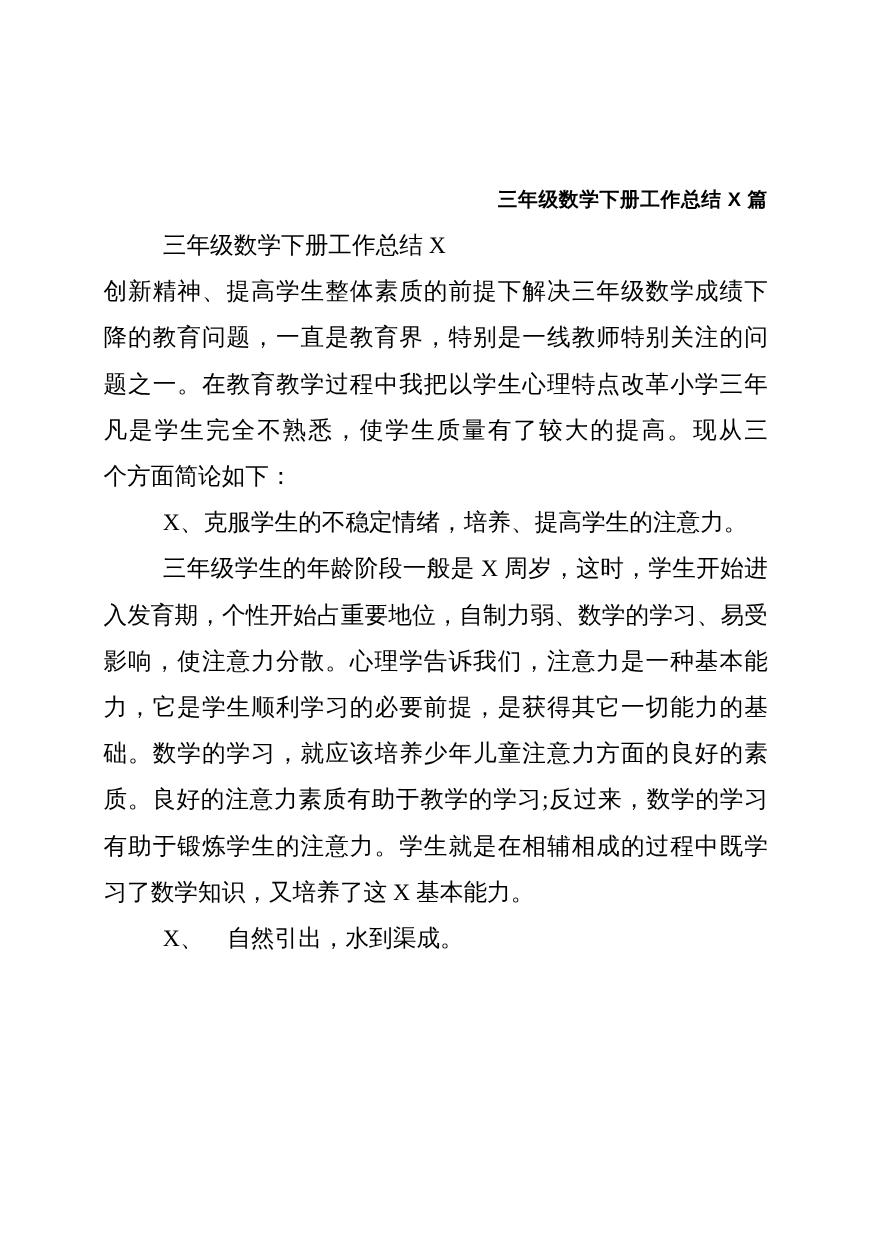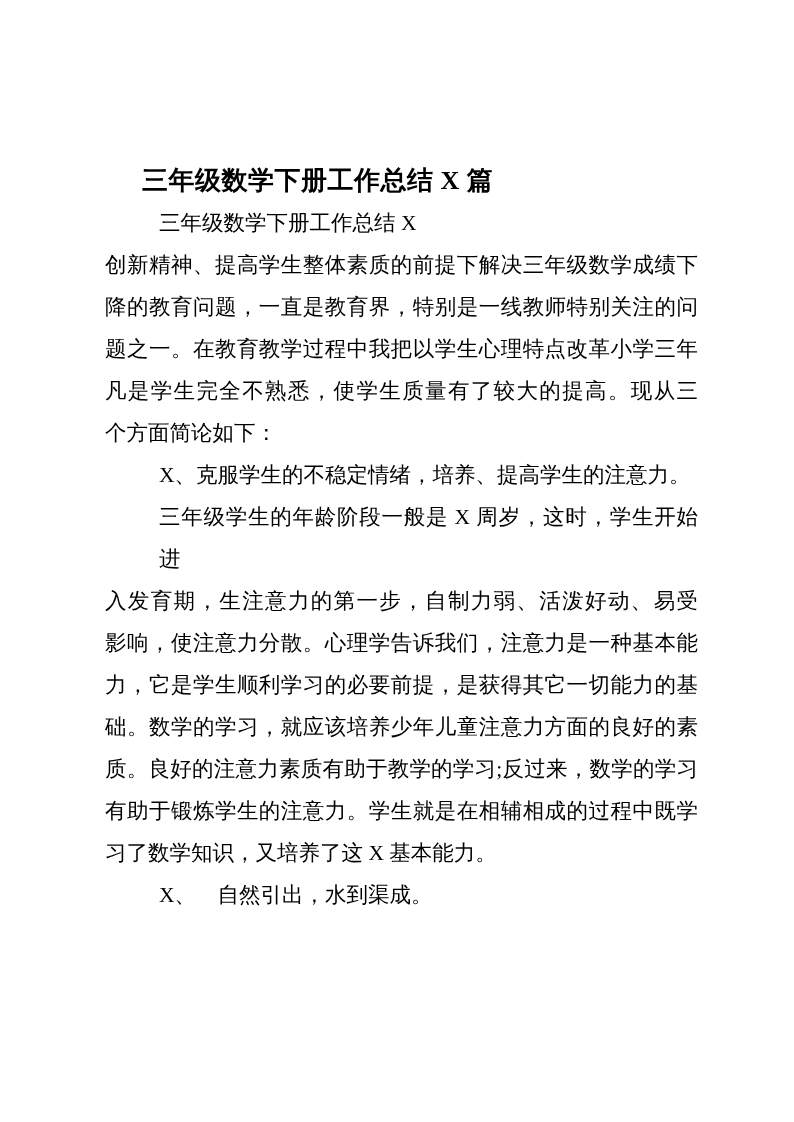--- a/index.html
+++ b/index.html
@@ -16,39 +16,38 @@
     color: #000000;
     font-family: "Liberation Serif", "DejaVu Serif", serif;
   }
   .content {
     position: absolute;
     left: 94px;
     top: 160px;
     width: 604px;
   }
   .title {
-    font-family: Liberation Serif, serif;
+    font-family: Liberation Sans, sans-serif;
     font-weight: bold;
-    font-size: 26px;
+    font-size: 18px;
     line-height: 42px;
     letter-spacing: 0.5px;
-    text-align: left;
+    text-align: right;
     
     padding-left: 48px;
     white-space: nowrap;
   }
   .para {
     margin: 0;
     padding: 0;
   }
   .line {
     font-size: 21.5px;
     line-height: 42px;
     text-align: left;
-    margin-left: 11px;
   }
   .line.fill {
     text-align: justify;
     text-align-last: justify;
   }
   .line.indent {
     padding-left: 54px;
   }
 </style>
 </head>
@@ -66,21 +65,21 @@
           <div class="line fill">降的教育问题，一直是教育界，特别是一线教师特别关注的问</div>
           <div class="line fill">题之一。在教育教学过程中我把以学生心理特点改革小学三年</div>
           <div class="line fill">凡是学生完全不熟悉，使学生质量有了较大的提高。现从三</div>
           <div class="line">个方面简论如下：</div>
         </div>
         <div class="para">
           <div class="line indent">X、克服学生的不稳定情绪，培养、提高学生的注意力。</div>
         </div>
         <div class="para">
           <div class="line indent fill">三年级学生的年龄阶段一般是 X 周岁，这时，学生开始进</div>
-          <div class="line fill">入发育期，生注意力的第一步，自制力弱、活泼好动、易受</div>
+          <div class="line fill">入发育期，个性开始占重要地位，自制力弱、数学的学习、易受</div>
           <div class="line fill">影响，使注意力分散。心理学告诉我们，注意力是一种基本能</div>
           <div class="line fill">力，它是学生顺利学习的必要前提，是获得其它一切能力的基</div>
           <div class="line fill">础。数学的学习，就应该培养少年儿童注意力方面的良好的素</div>
           <div class="line fill">质。良好的注意力素质有助于教学的学习;反过来，数学的学习</div>
           <div class="line fill">有助于锻炼学生的注意力。学生就是在相辅相成的过程中既学</div>
           <div class="line">习了数学知识，又培养了这 X 基本能力。</div>
         </div>
         <div class="para">
           <div class="line indent">X、　自然引出，水到渠成。</div>
         </div>

